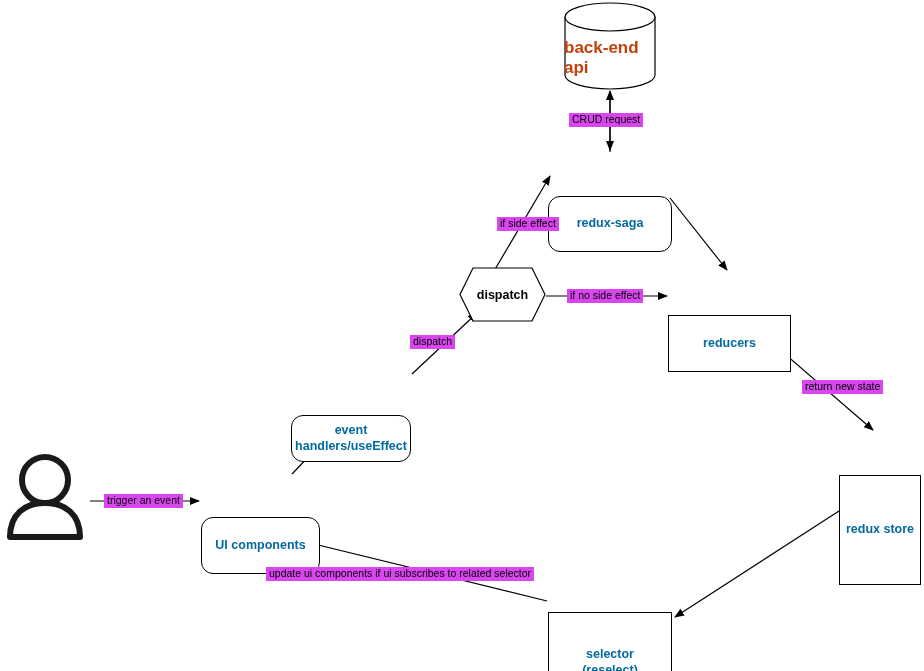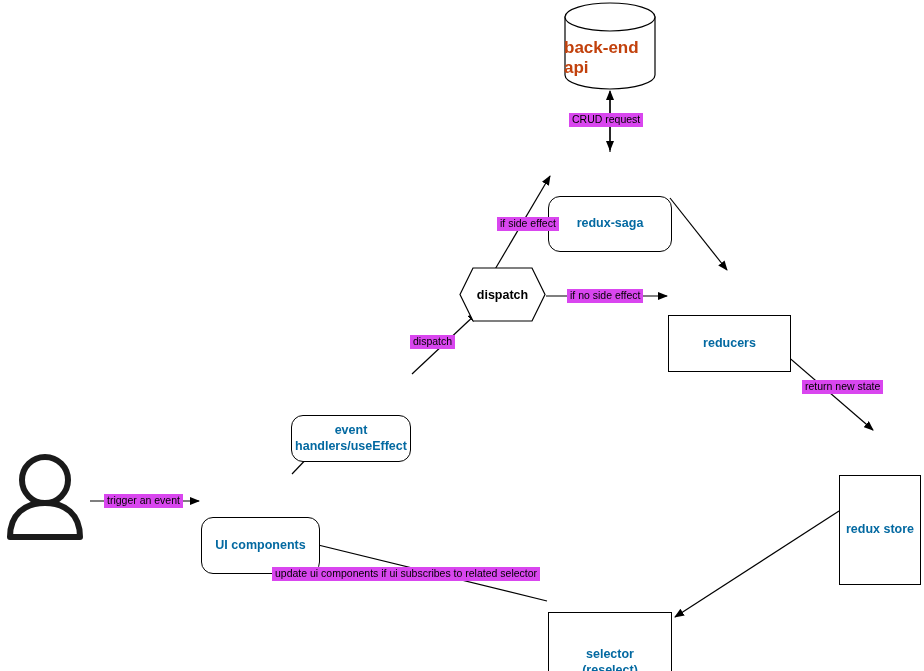--- a/index.html
+++ b/index.html
@@ -172,21 +172,21 @@
   </svg>
 
   <div class="edge-label" style="left:569px; top:113px;">CRUD request</div>
 
   <div class="edge-label" style="left:497px; top:217px;">if side effect</div>
 
   <div class="edge-label" style="left:567px; top:289px;">if no side effect</div>
 
   <div class="edge-label" style="left:782px; top:380px;margin-left:20px;">return new state</div>
 
-  <div class="edge-label" style="left:272px; top:567px;">update ui components if ui subscribes to related selector</div>
+  <div class="edge-label" style="left:266px; top:567px;">update ui components if ui subscribes to related selector</div>
 
   <div class="edge-label" style="left:104px; top:494px;">trigger an event</div>
 
   <div class="edge-label" style="left:410px; top:335px;">dispatch</div>
 
   <div class="cylnode" style="left:564px; top:2px; width:92px; height:88px;">
     <svg width="92" height="88" viewBox="0 0 92 88" xmlns="http://www.w3.org/2000/svg">
       <path d="M1,15 L1,73 A45,14 0 0 0 91,73 L91,15 Z" fill="#ffffff" stroke="#000000" stroke-width="1.2"></path>
       <ellipse cx="46" cy="15" rx="45" ry="14" fill="#ffffff" stroke="#000000" stroke-width="1.2"></ellipse>
     </svg>

